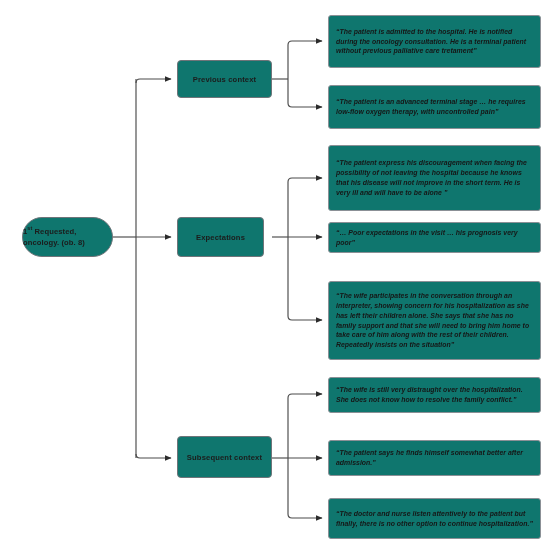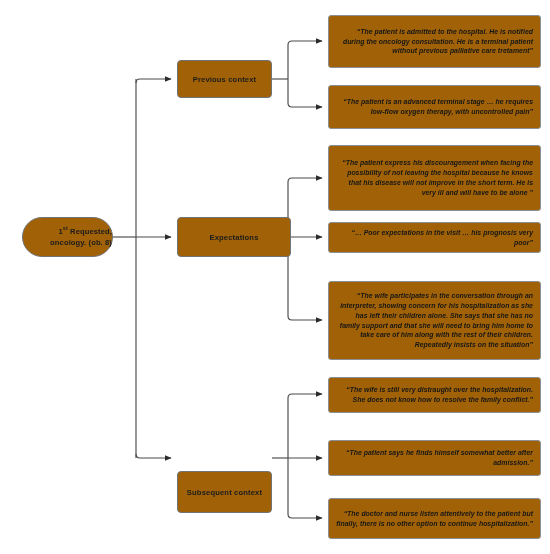--- a/index.html
+++ b/index.html
@@ -21,26 +21,26 @@
     position: absolute;
     left: 0;
     top: 0;
     width: 550px;
     height: 554px;
     pointer-events: none;
   }
   .node {
     position: absolute;
     box-sizing: border-box;
-    background: #a16207;
+    background: #0f766e;
     border: 1px solid #8a8f94;
     display: flex;
     align-items: center;
     justify-content: center;
-    text-align: right;
+    text-align: left;
   }
   .start-node {
     border-radius: 30px;
     border: 1px solid #6f7479;
     font-size: 7.6px;
     font-weight: bold;
     color: #1c1c1c;
     line-height: 1.45;
     letter-spacing: 0.1px;
   }
@@ -116,25 +116,25 @@
   <div class="node start-node" style="left:22px; top:217px; width:91px; height:40px;">
     <div>
       <span>1</span><sup>st</sup><span> Requested, oncology. (ob. 8)</span>
     </div>
   </div>
 
   <div class="node category-node" style="left:177px; top:60px; width:95px; height:38px;">
     <span>Previous context</span>
   </div>
 
-  <div class="node category-node" style="left:177px; top:217px; width:114px; height:40px;">
+  <div class="node category-node" style="left:177px; top:217px; width:87px; height:40px;">
     <span>Expectations</span>
   </div>
 
-  <div class="node category-node" style="left:177px; top:436px; width:95px; height:42px;margin-top:35px;">
+  <div class="node category-node" style="left:177px; top:436px; width:95px; height:42px;">
     <span>Subsequent context</span>
   </div>
 
   <div class="node quote-node" style="left:328px; top:15px; width:213px; height:53px;">
     <span>“The patient is admitted  to the hospital. He is notified during the oncology consultation. He is a terminal patient without previous palliative care tretament”</span>
   </div>
 
   <div class="node quote-node" style="left:328px; top:85px; width:213px; height:44px;">
     <span>“The patient is an advanced terminal stage … he requires low-flow oxygen therapy, with uncontrolled pain”</span>
   </div>

